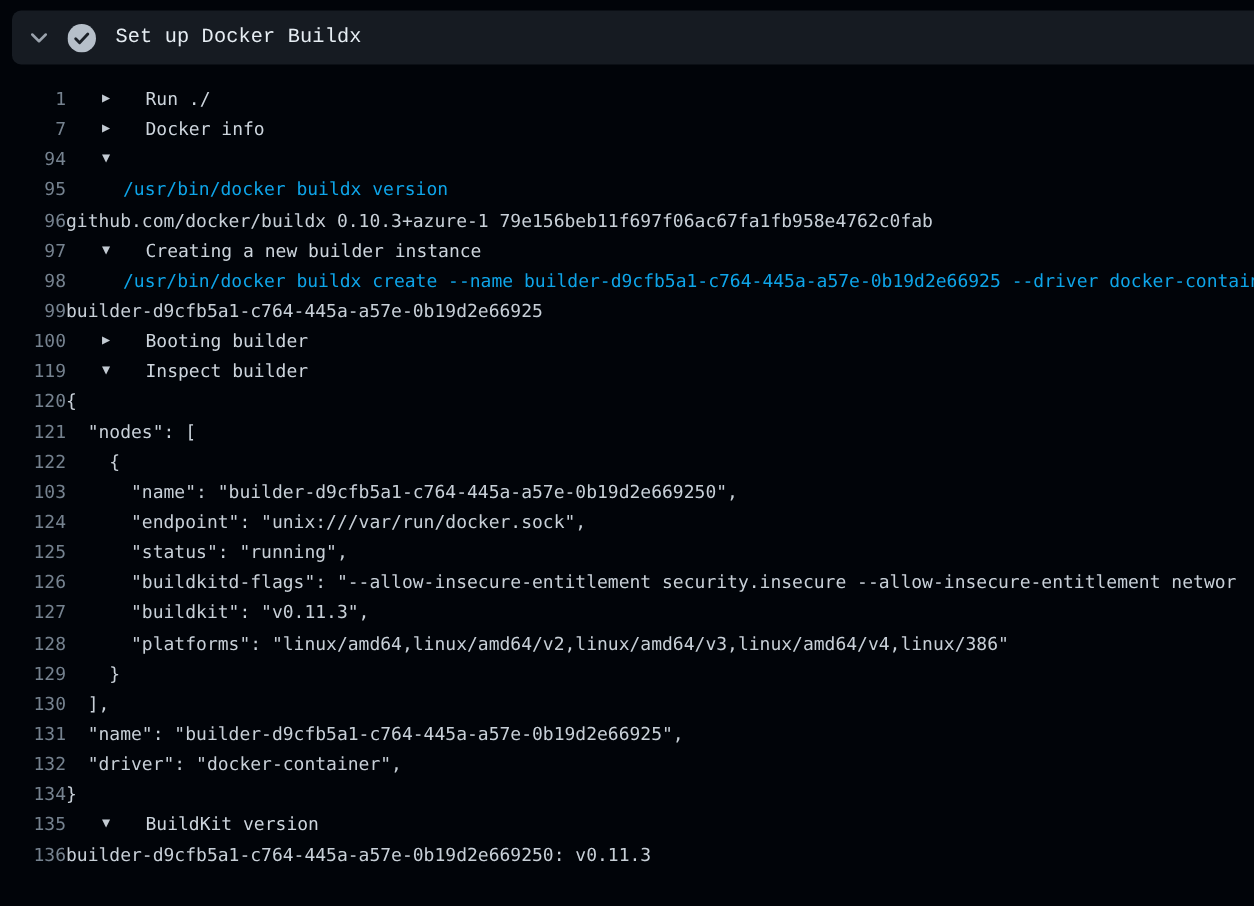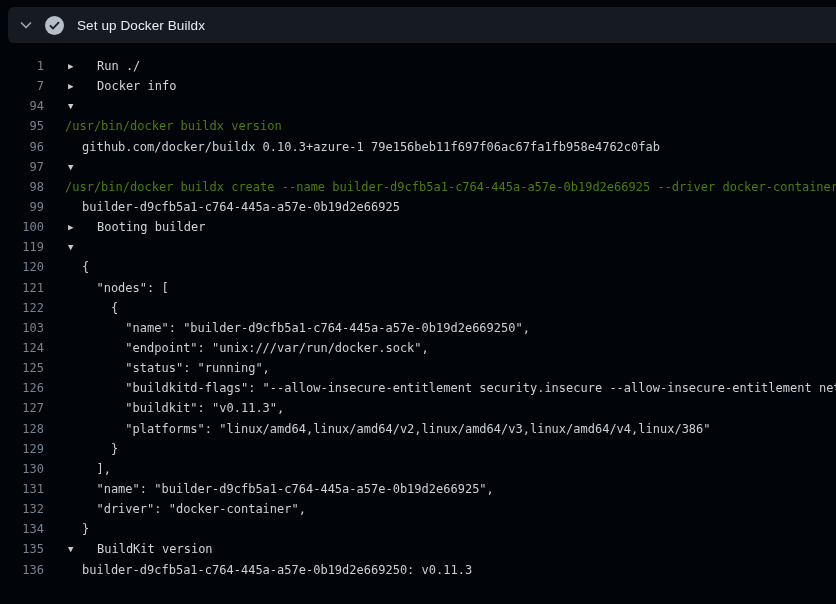--- a/index.html
+++ b/index.html
@@ -9,20 +9,21 @@
     overflow:hidden;
     position:relative;
     font-family:"Liberation Sans", sans-serif;
   }
   .step-header{
     position:absolute;left:8px;top:7px;right:0;height:36px;
     background:#161b22;
     border-radius:6px 0 0 6px;
     display:flex;align-items:center;
     cursor:pointer;
+    font-family:Liberation Mono, monospace;
   }
   .chev{
     margin-left:10px;width:16px;height:16px;flex:none;
     display:flex;align-items:center;justify-content:center;
   }
   .check{
     margin-left:11px;width:19px;height:19px;flex:none;
     display:flex;align-items:center;justify-content:center;
   }
   .step-title{
@@ -49,22 +50,22 @@
     color:#768390;
     cursor:pointer;
   }
   .arrow{
     margin-left:24px;width:12px;flex:none;
     font-size:9px;
     color:#c3cbd3;
   }
   .row.group{cursor:pointer;}
   .row.group .txt{color:#cdd5dd;padding-left:17px;}
-  .row.output .txt{margin-left:38px;color:#c8d0d8;}
-  .row.command .txt{margin-left:21px;color:#4d7c0f;}
+  .row.output .txt{color:#c8d0d8;}
+  .row.command .txt{margin-left:38px;color:#0ea5e9;}
 </style>
 </head>
 <body>
 
 <div class="step-header">
   <span class="chev">
     <svg width="16" height="16" viewBox="0 0 16 16">
       <path d="M3.5 6l4.5 4.5L12.5 6" stroke="#9ba3ad" stroke-width="1.7" fill="none" stroke-linecap="round" stroke-linejoin="round"></path>
     </svg>
   </span>
@@ -76,25 +77,25 @@
   </span>
   <span class="step-title">Set up Docker Buildx</span>
 </div>
 
 <div class="log" id="log">
     <div class="row group"><span class="num">1</span><span class="arrow">▶</span><span class="txt">Run ./</span></div>
     <div class="row group"><span class="num">7</span><span class="arrow">▶</span><span class="txt">Docker info</span></div>
     <div class="row group"><span class="num">94</span><span class="arrow">▼</span></div>
     <div class="row command"><span class="num">95</span><span class="txt">/usr/bin/docker buildx version</span></div>
     <div class="row output"><span class="num">96</span><span class="txt">github.com/docker/buildx 0.10.3+azure-1 79e156beb11f697f06ac67fa1fb958e4762c0fab</span></div>
-    <div class="row group"><span class="num">97</span><span class="arrow">▼</span></div>
+    <div class="row group"><span class="num">97</span><span class="arrow">▼</span><span class="txt">Creating a new builder instance</span></div>
     <div class="row command"><span class="num">98</span><span class="txt">/usr/bin/docker buildx create --name builder-d9cfb5a1-c764-445a-a57e-0b19d2e66925 --driver docker-container</span></div>
     <div class="row output"><span class="num">99</span><span class="txt">builder-d9cfb5a1-c764-445a-a57e-0b19d2e66925</span></div>
     <div class="row group"><span class="num">100</span><span class="arrow">▶</span><span class="txt">Booting builder</span></div>
-    <div class="row group"><span class="num">119</span><span class="arrow">▼</span></div>
+    <div class="row group"><span class="num">119</span><span class="arrow">▼</span><span class="txt">Inspect builder</span></div>
     <div class="row output"><span class="num">120</span><span class="txt">{</span></div>
     <div class="row output"><span class="num">121</span><span class="txt">  "nodes": [</span></div>
     <div class="row output"><span class="num">122</span><span class="txt">    {</span></div>
     <div class="row output"><span class="num">103</span><span class="txt">      "name": "builder-d9cfb5a1-c764-445a-a57e-0b19d2e669250",</span></div>
     <div class="row output"><span class="num">124</span><span class="txt">      "endpoint": "unix:///var/run/docker.sock",</span></div>
     <div class="row output"><span class="num">125</span><span class="txt">      "status": "running",</span></div>
     <div class="row output"><span class="num">126</span><span class="txt">      "buildkitd-flags": "--allow-insecure-entitlement security.insecure --allow-insecure-entitlement networ</span></div>
     <div class="row output"><span class="num">127</span><span class="txt">      "buildkit": "v0.11.3",</span></div>
     <div class="row output"><span class="num">128</span><span class="txt">      "platforms": "linux/amd64,linux/amd64/v2,linux/amd64/v3,linux/amd64/v4,linux/386"</span></div>
     <div class="row output"><span class="num">129</span><span class="txt">    }</span></div>

